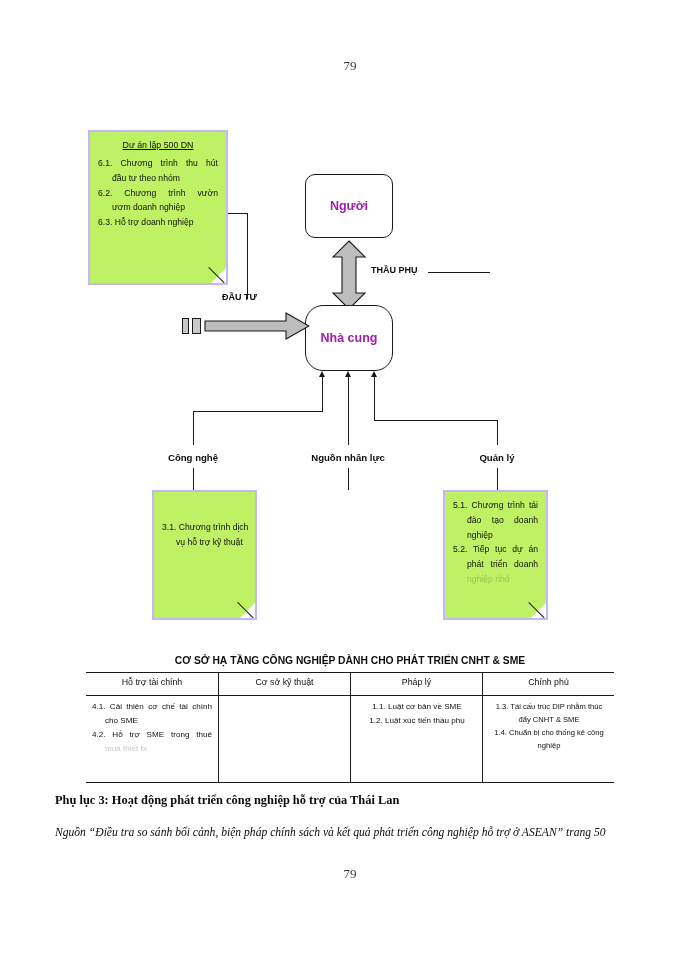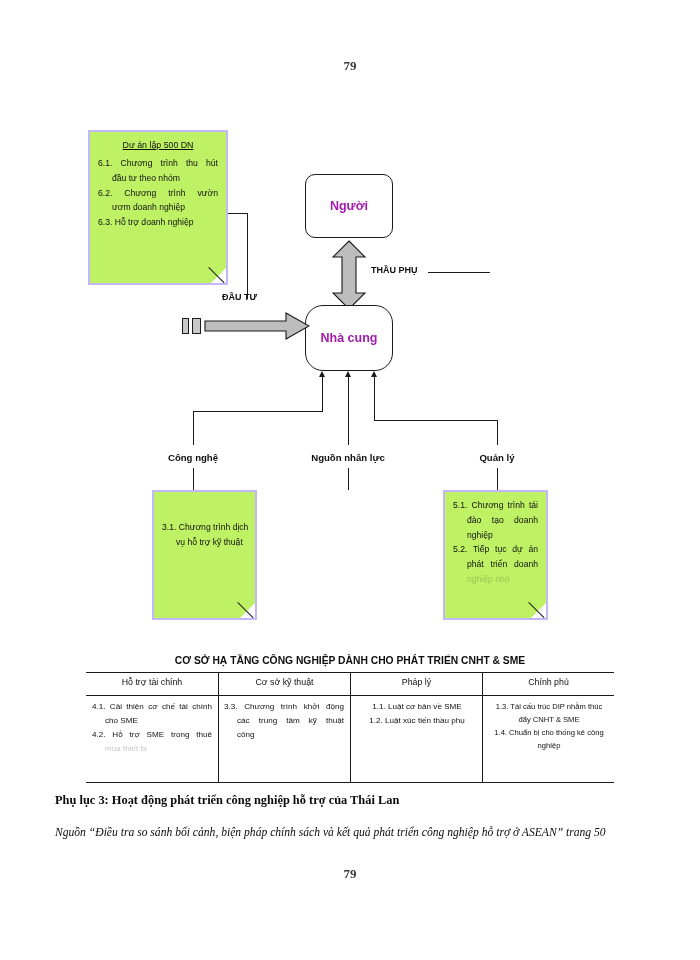--- a/index.html
+++ b/index.html
@@ -23,21 +23,20 @@
 
   
   .page-number {
     position: absolute;
     left: 0;
     width: 700px;
     text-align: center;
     font-family: "Liberation Serif", serif;
     font-size: 13px;
     color: #3a3a3a;
-    font-weight: bold;
   }
   .page-number.top { top: 58px; }
   .page-number.bottom { top: 866px; }
 
   
   .note-box {
     position: absolute;
     border: 2px solid #c4b5fd;
     background: #bef264;
     box-sizing: border-box;
@@ -316,25 +315,20 @@
   <div class="col-head" style="left:351px; top:677px; width:131px;">Pháp lý</div>
   <div class="col-head" style="left:483px; top:677px; width:131px;">Chính phủ</div>
 
   <div class="cell" style="left:92px; top:700px; width:120px; height:80px;">
     <span class="cl">4.1. Cải thiện cơ chế tài chính</span>
     <span class="cl indent plain">cho SME</span>
     <span class="cl">4.2. Hỗ trợ SME trong thuê</span>
     <span class="cl indent plain fade">mua thiết bị</span>
   </div>
 
-  <div class="cell" style="left:224px; top:700px; width:120px; height:80px;">
-    <span class="cl">3.3. Chương trình khởi động</span>
-    <span class="cl indent">các trung tâm kỹ thuật</span>
-    <span class="cl indent plain">công</span>
-  </div>
 
   <div class="cell" style="left:357px; top:700px; width:120px; height:80px;">
     <span class="cl center">1.1. Luật cơ bản về SME</span>
     <span class="cl center">1.2. Luật xúc tiến thầu phụ</span>
   </div>
 
   <div class="cell" style="left:488px; top:700px; width:122px; height:80px; font-size:7.6px;">
     <span class="cl center">1.3. Tái cấu trúc DIP nhằm thúc</span>
     <span class="cl center">đẩy CNHT &amp; SME</span>
     <span class="cl center">1.4. Chuẩn bị cho thống kê công</span>

